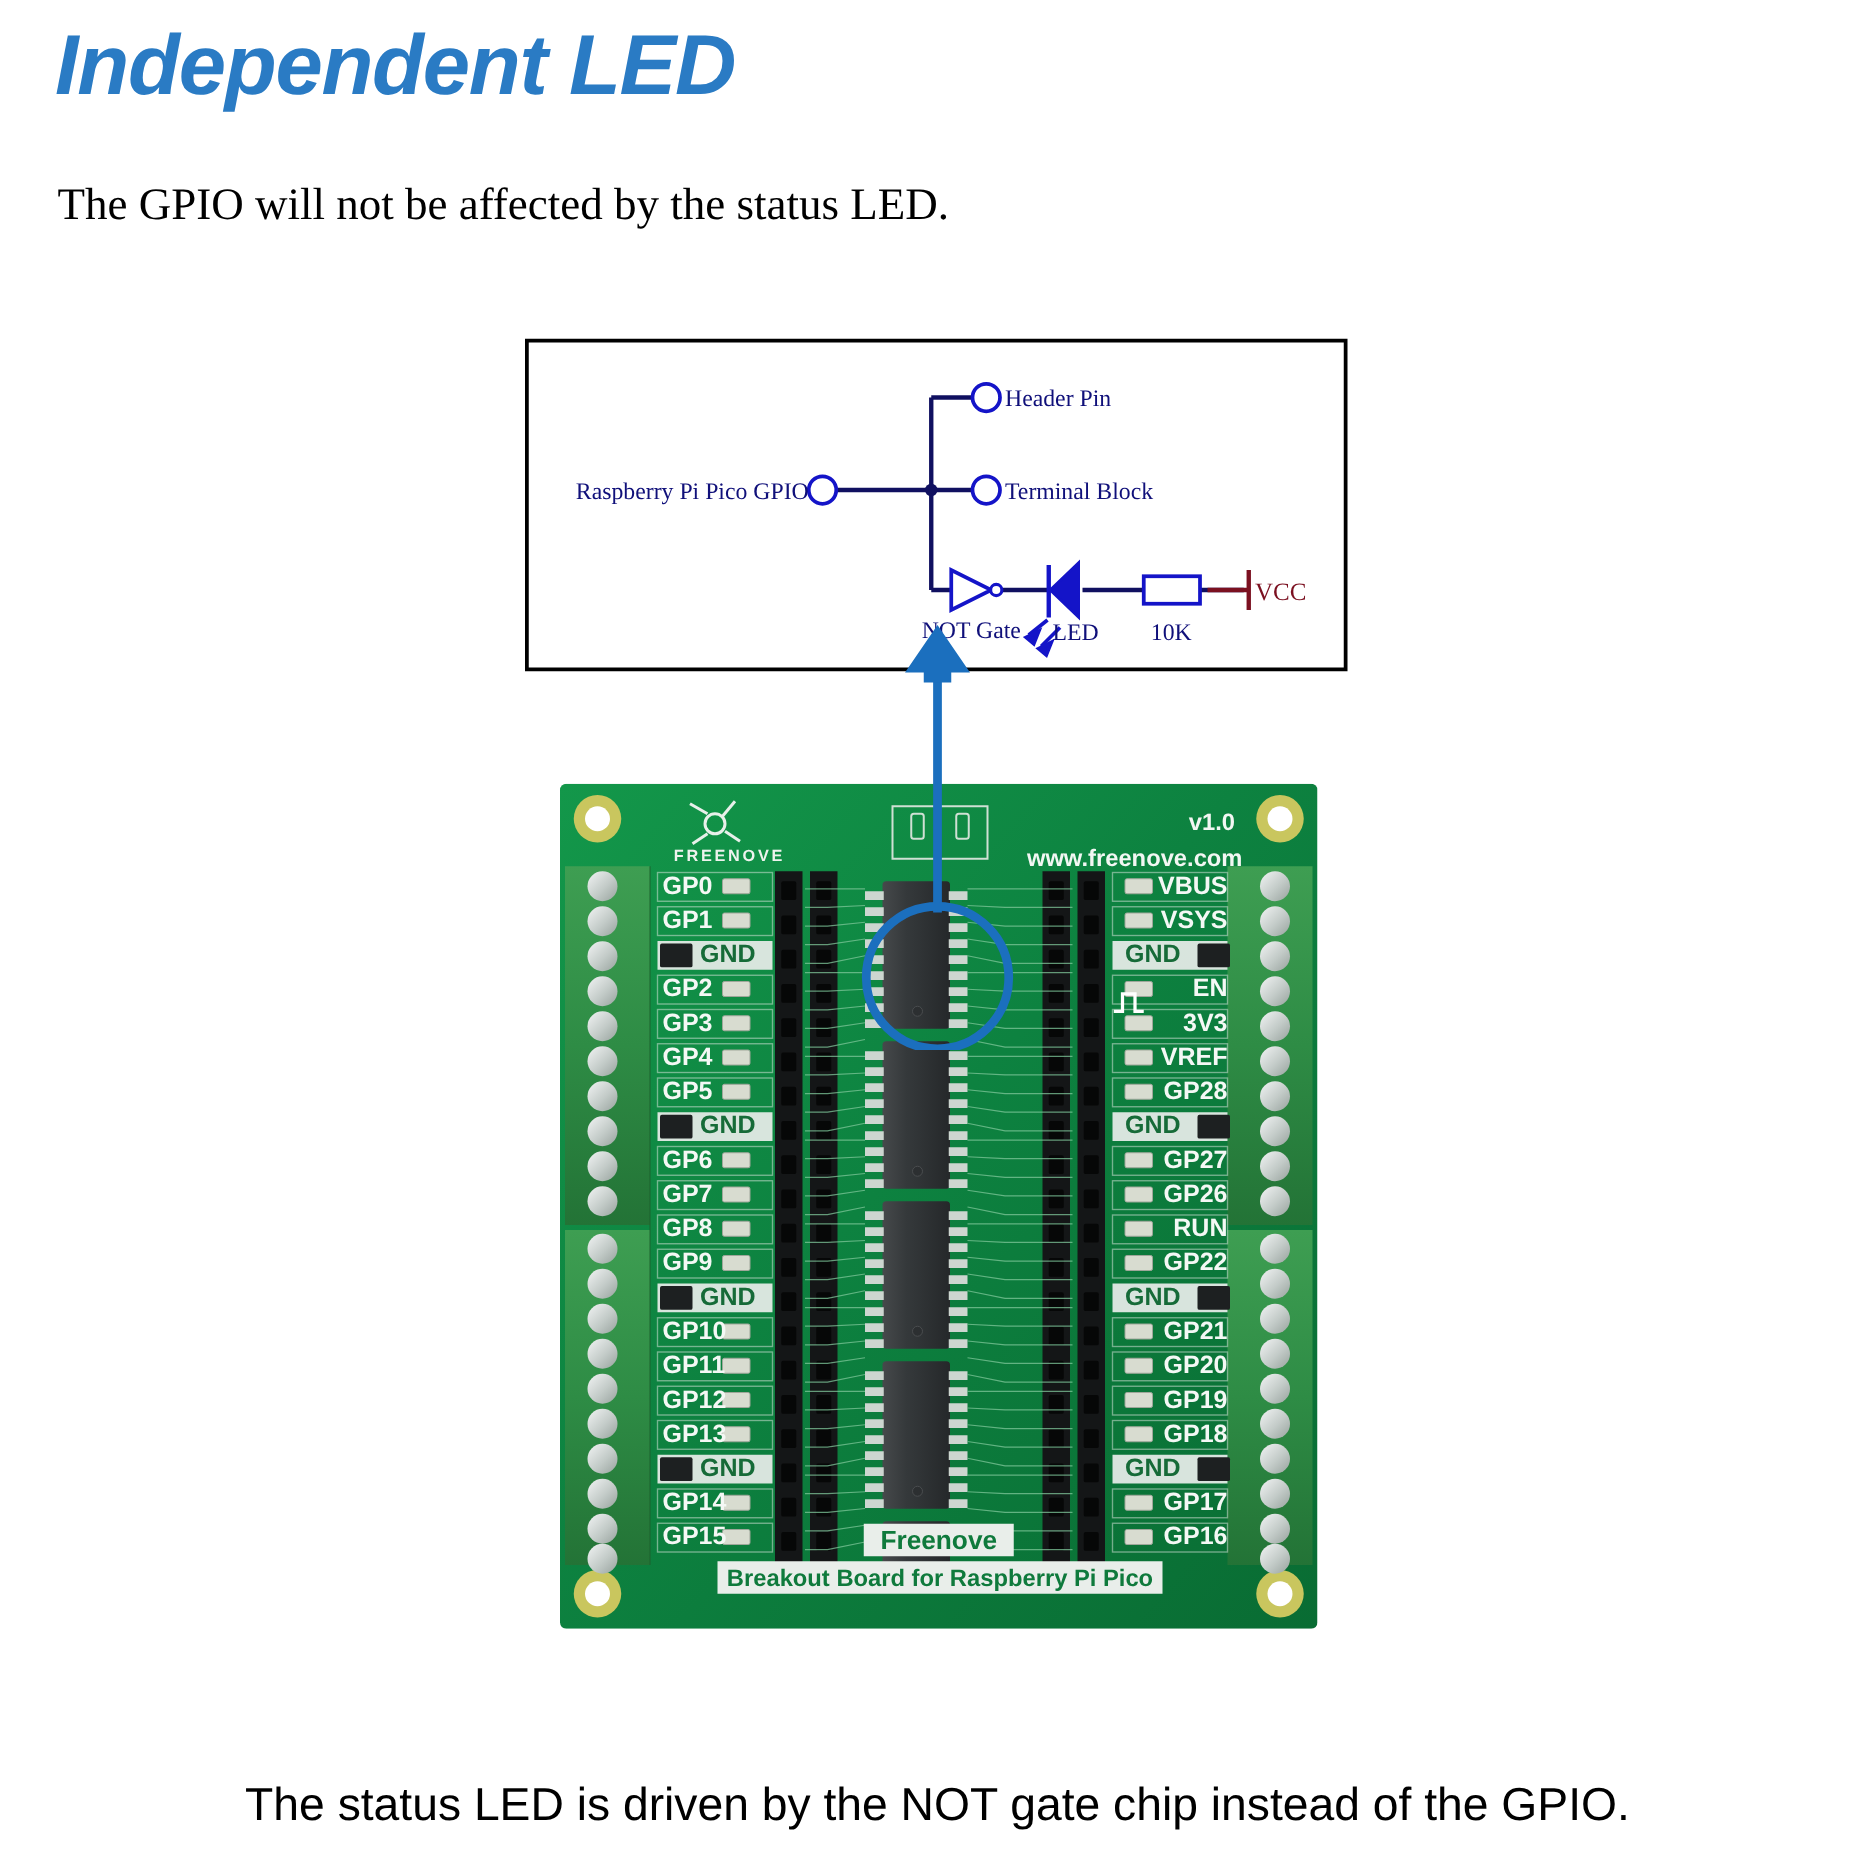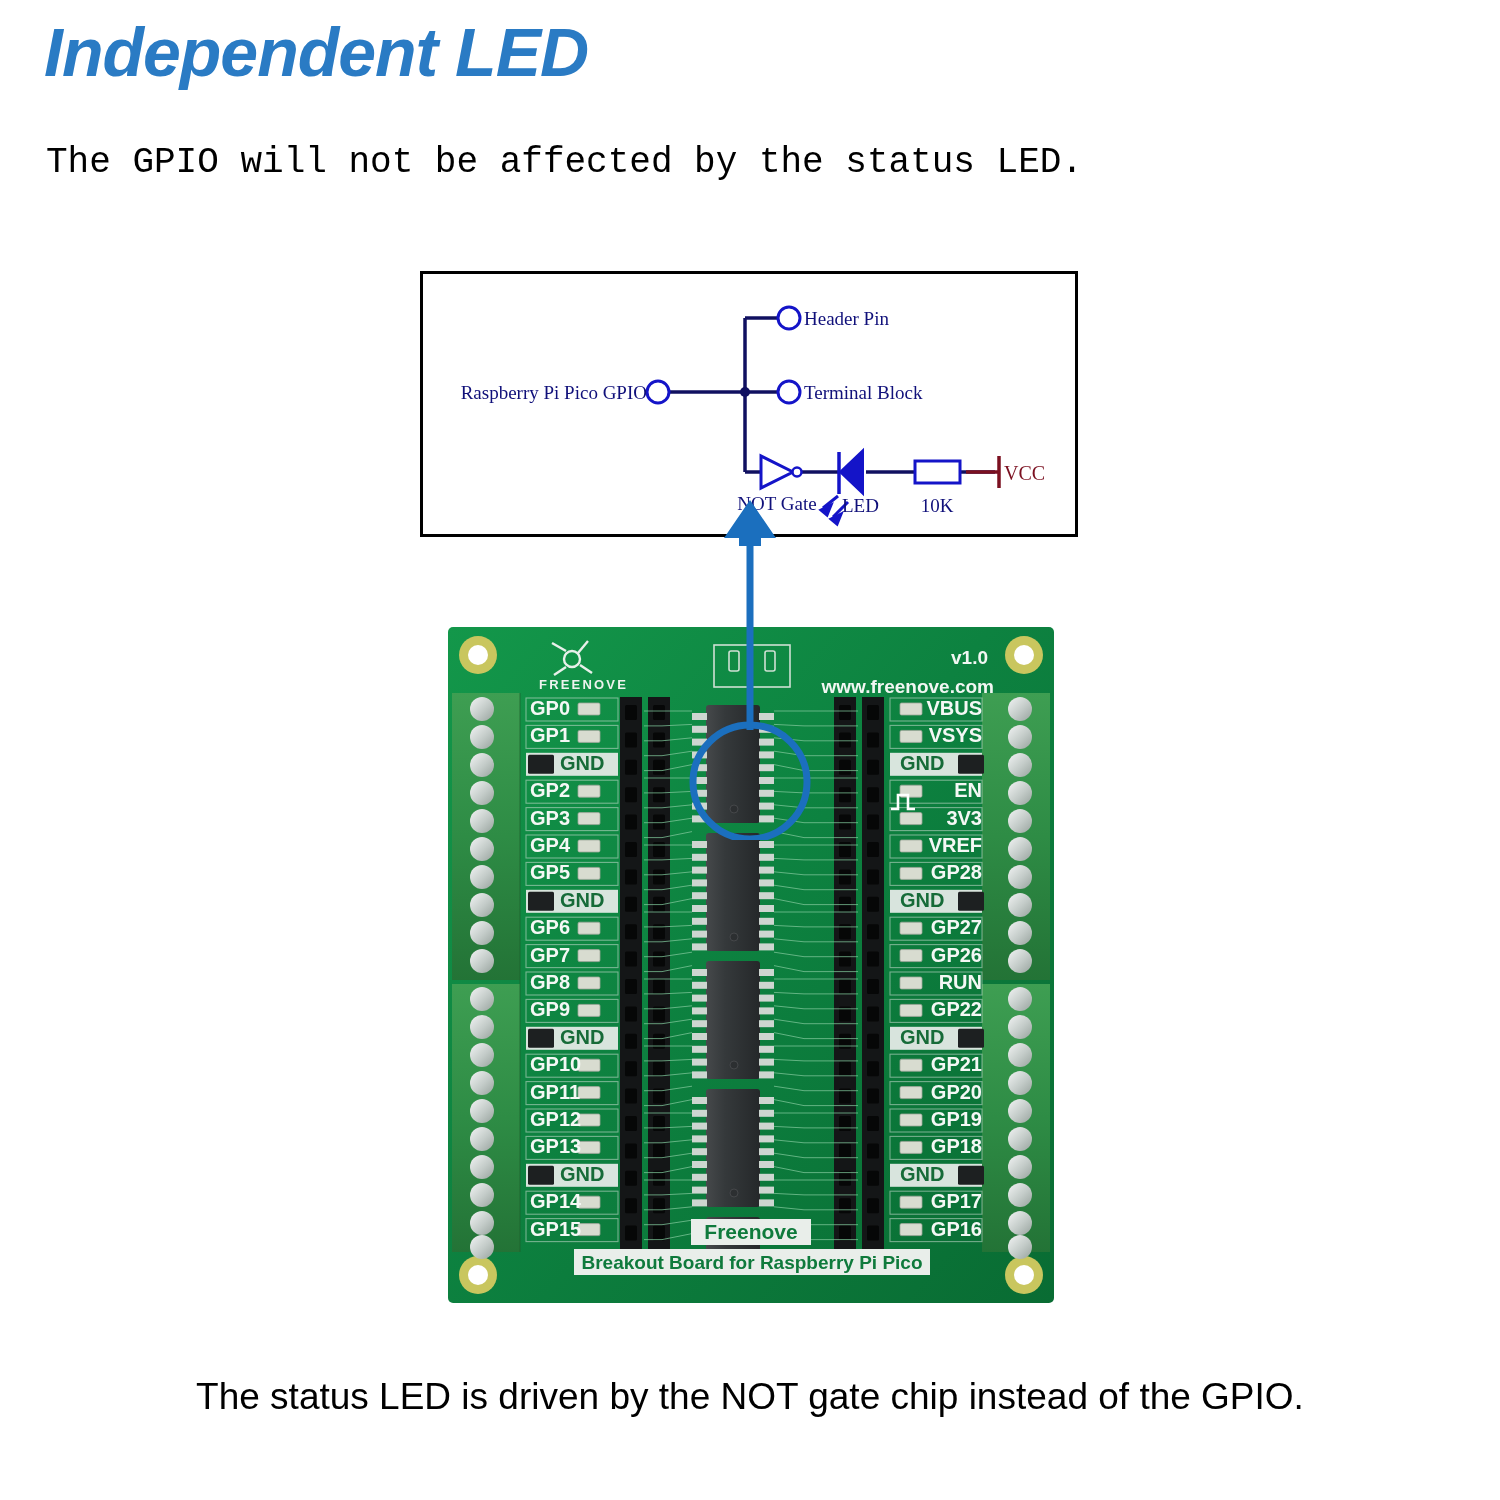--- a/index.html
+++ b/index.html
@@ -29,26 +29,26 @@
     white-space: nowrap;
     line-height: 1;
   }
   #page-subtitle {
     position: absolute;
     left: 46px;
     top: 142px;
     font-size: 36px;
     color: #000000;
     white-space: nowrap;
-    font-family: Liberation Mono, monospace;
+    font-family: Liberation Serif, serif;
   }
   #page-caption {
     position: absolute;
     left: 0;
-    top: 1376px;
+    top: 1423px;
     width: 1500px;
     text-align: center;
     font-size: 37px;
     color: #000000;
     white-space: nowrap;
     font-family: "Liberation Sans", sans-serif;
   }
 
   
   #schematic-panel {

